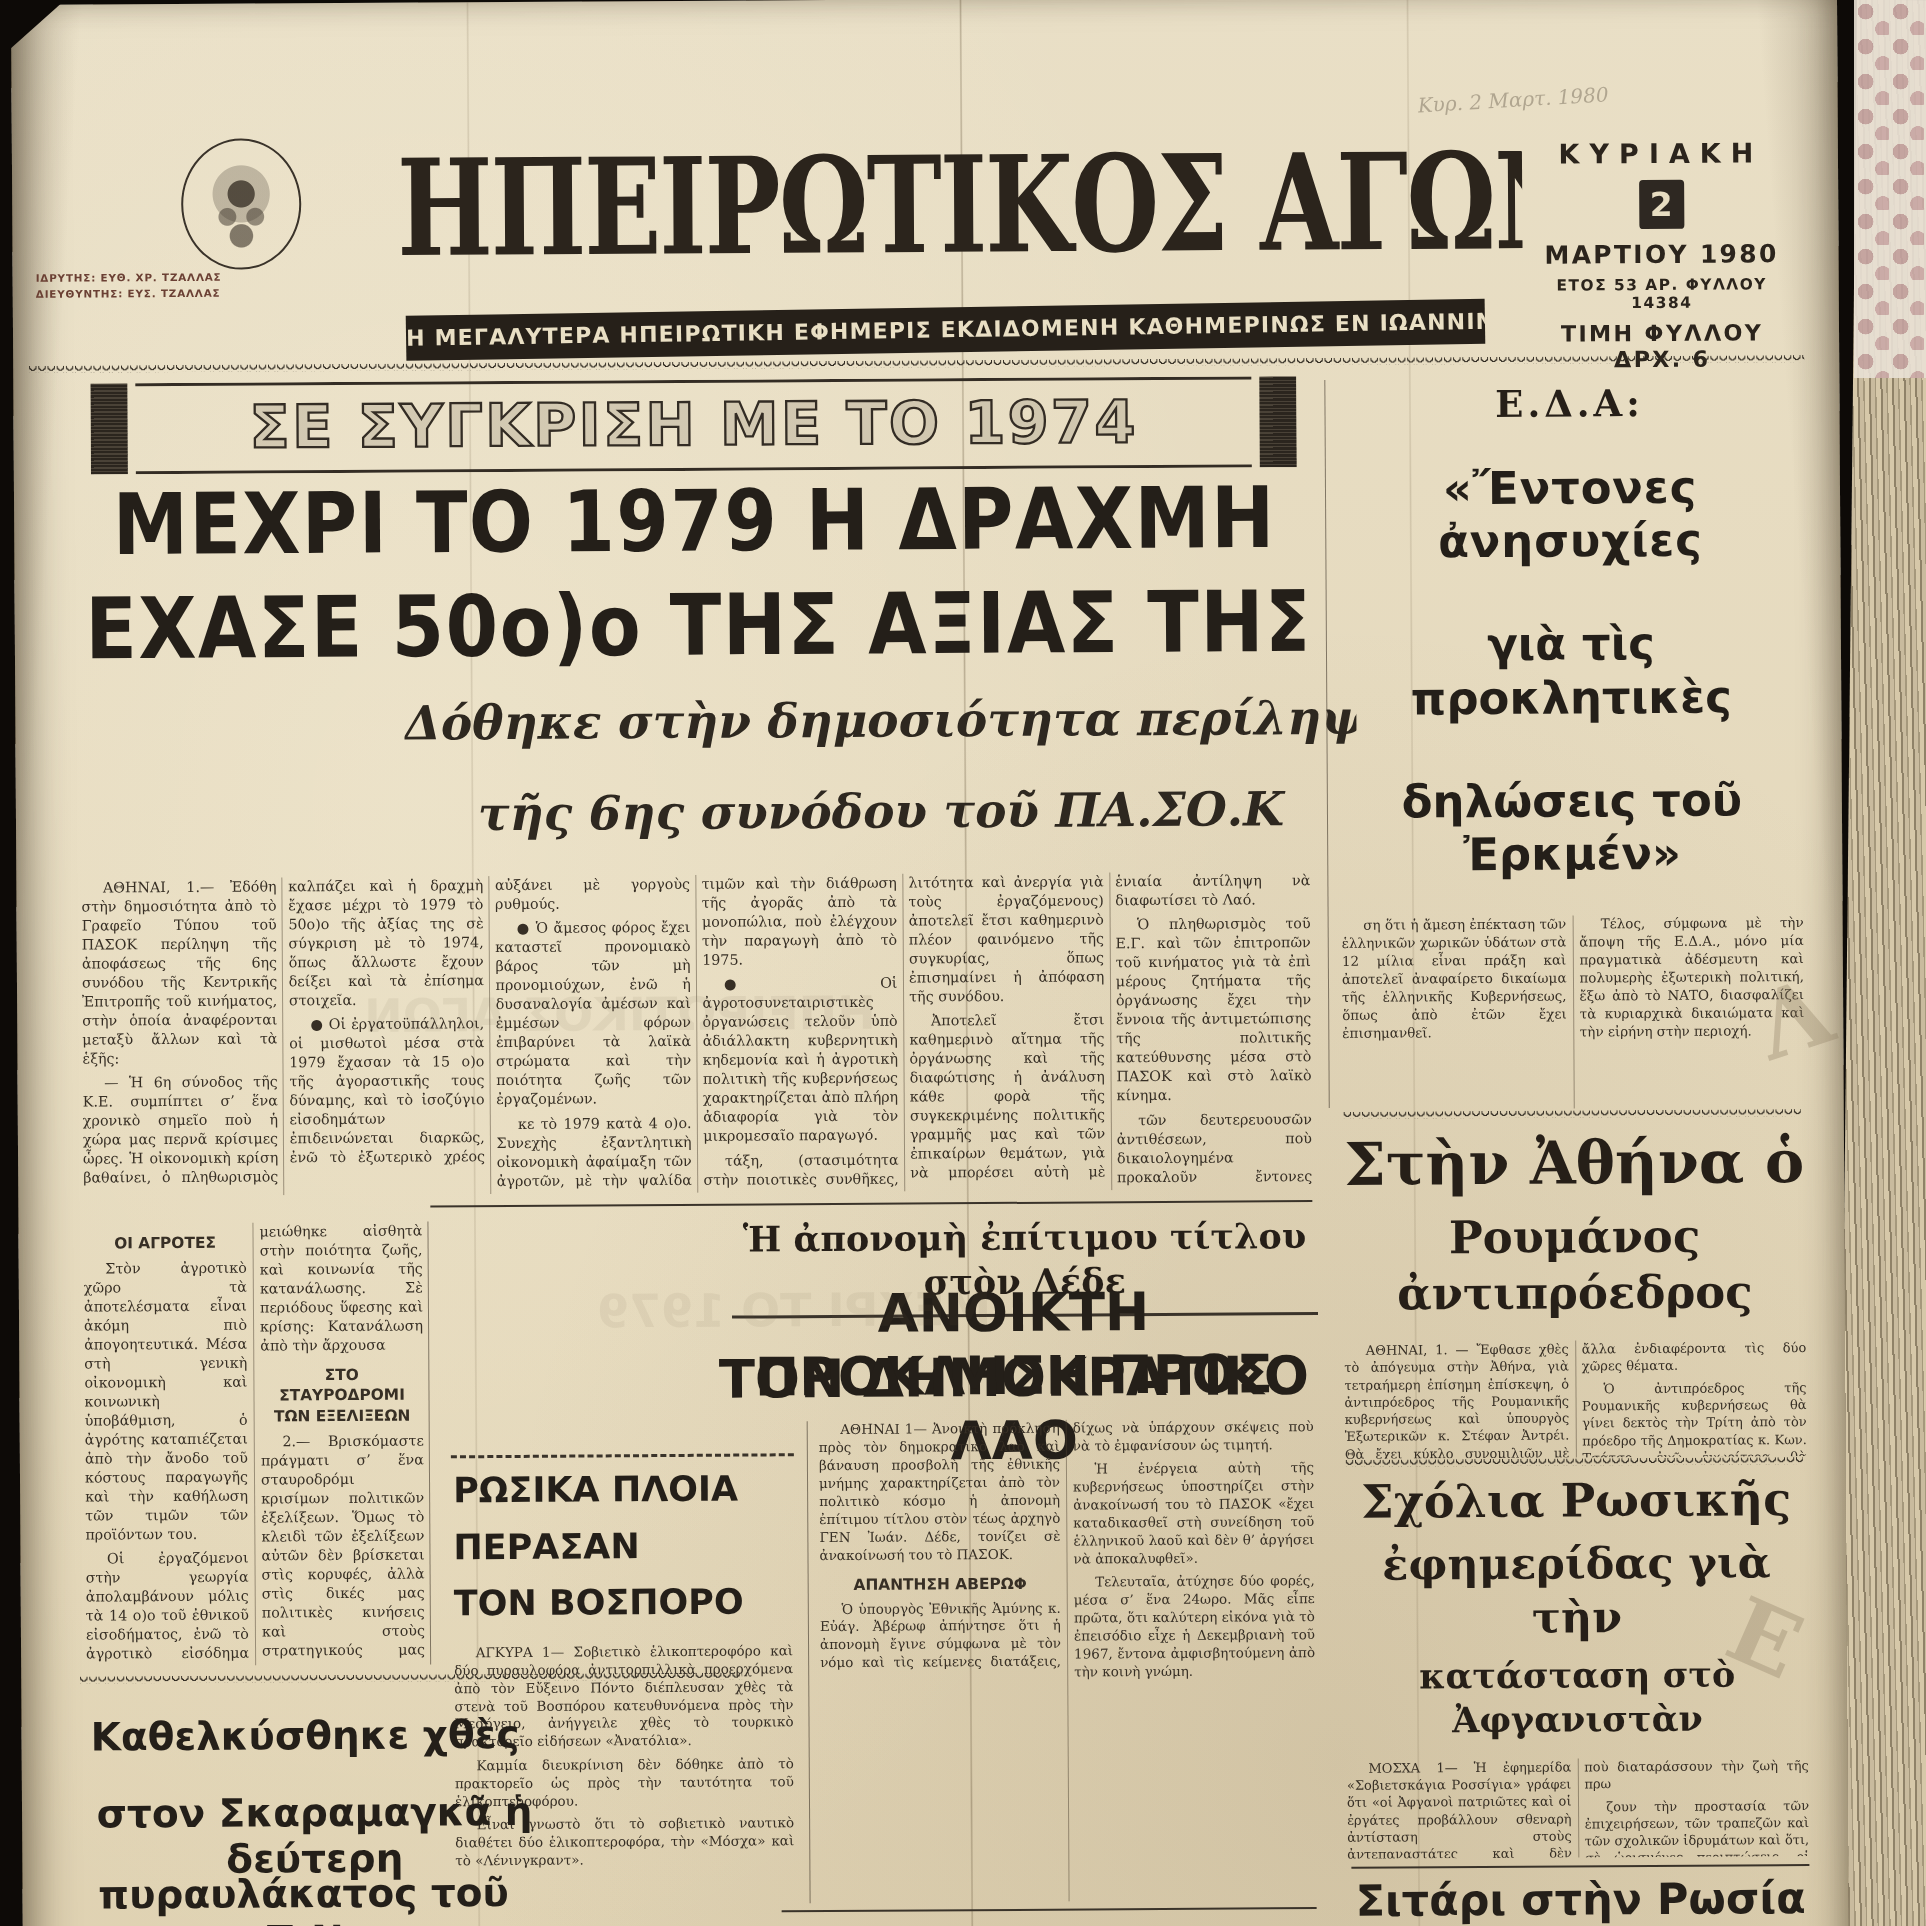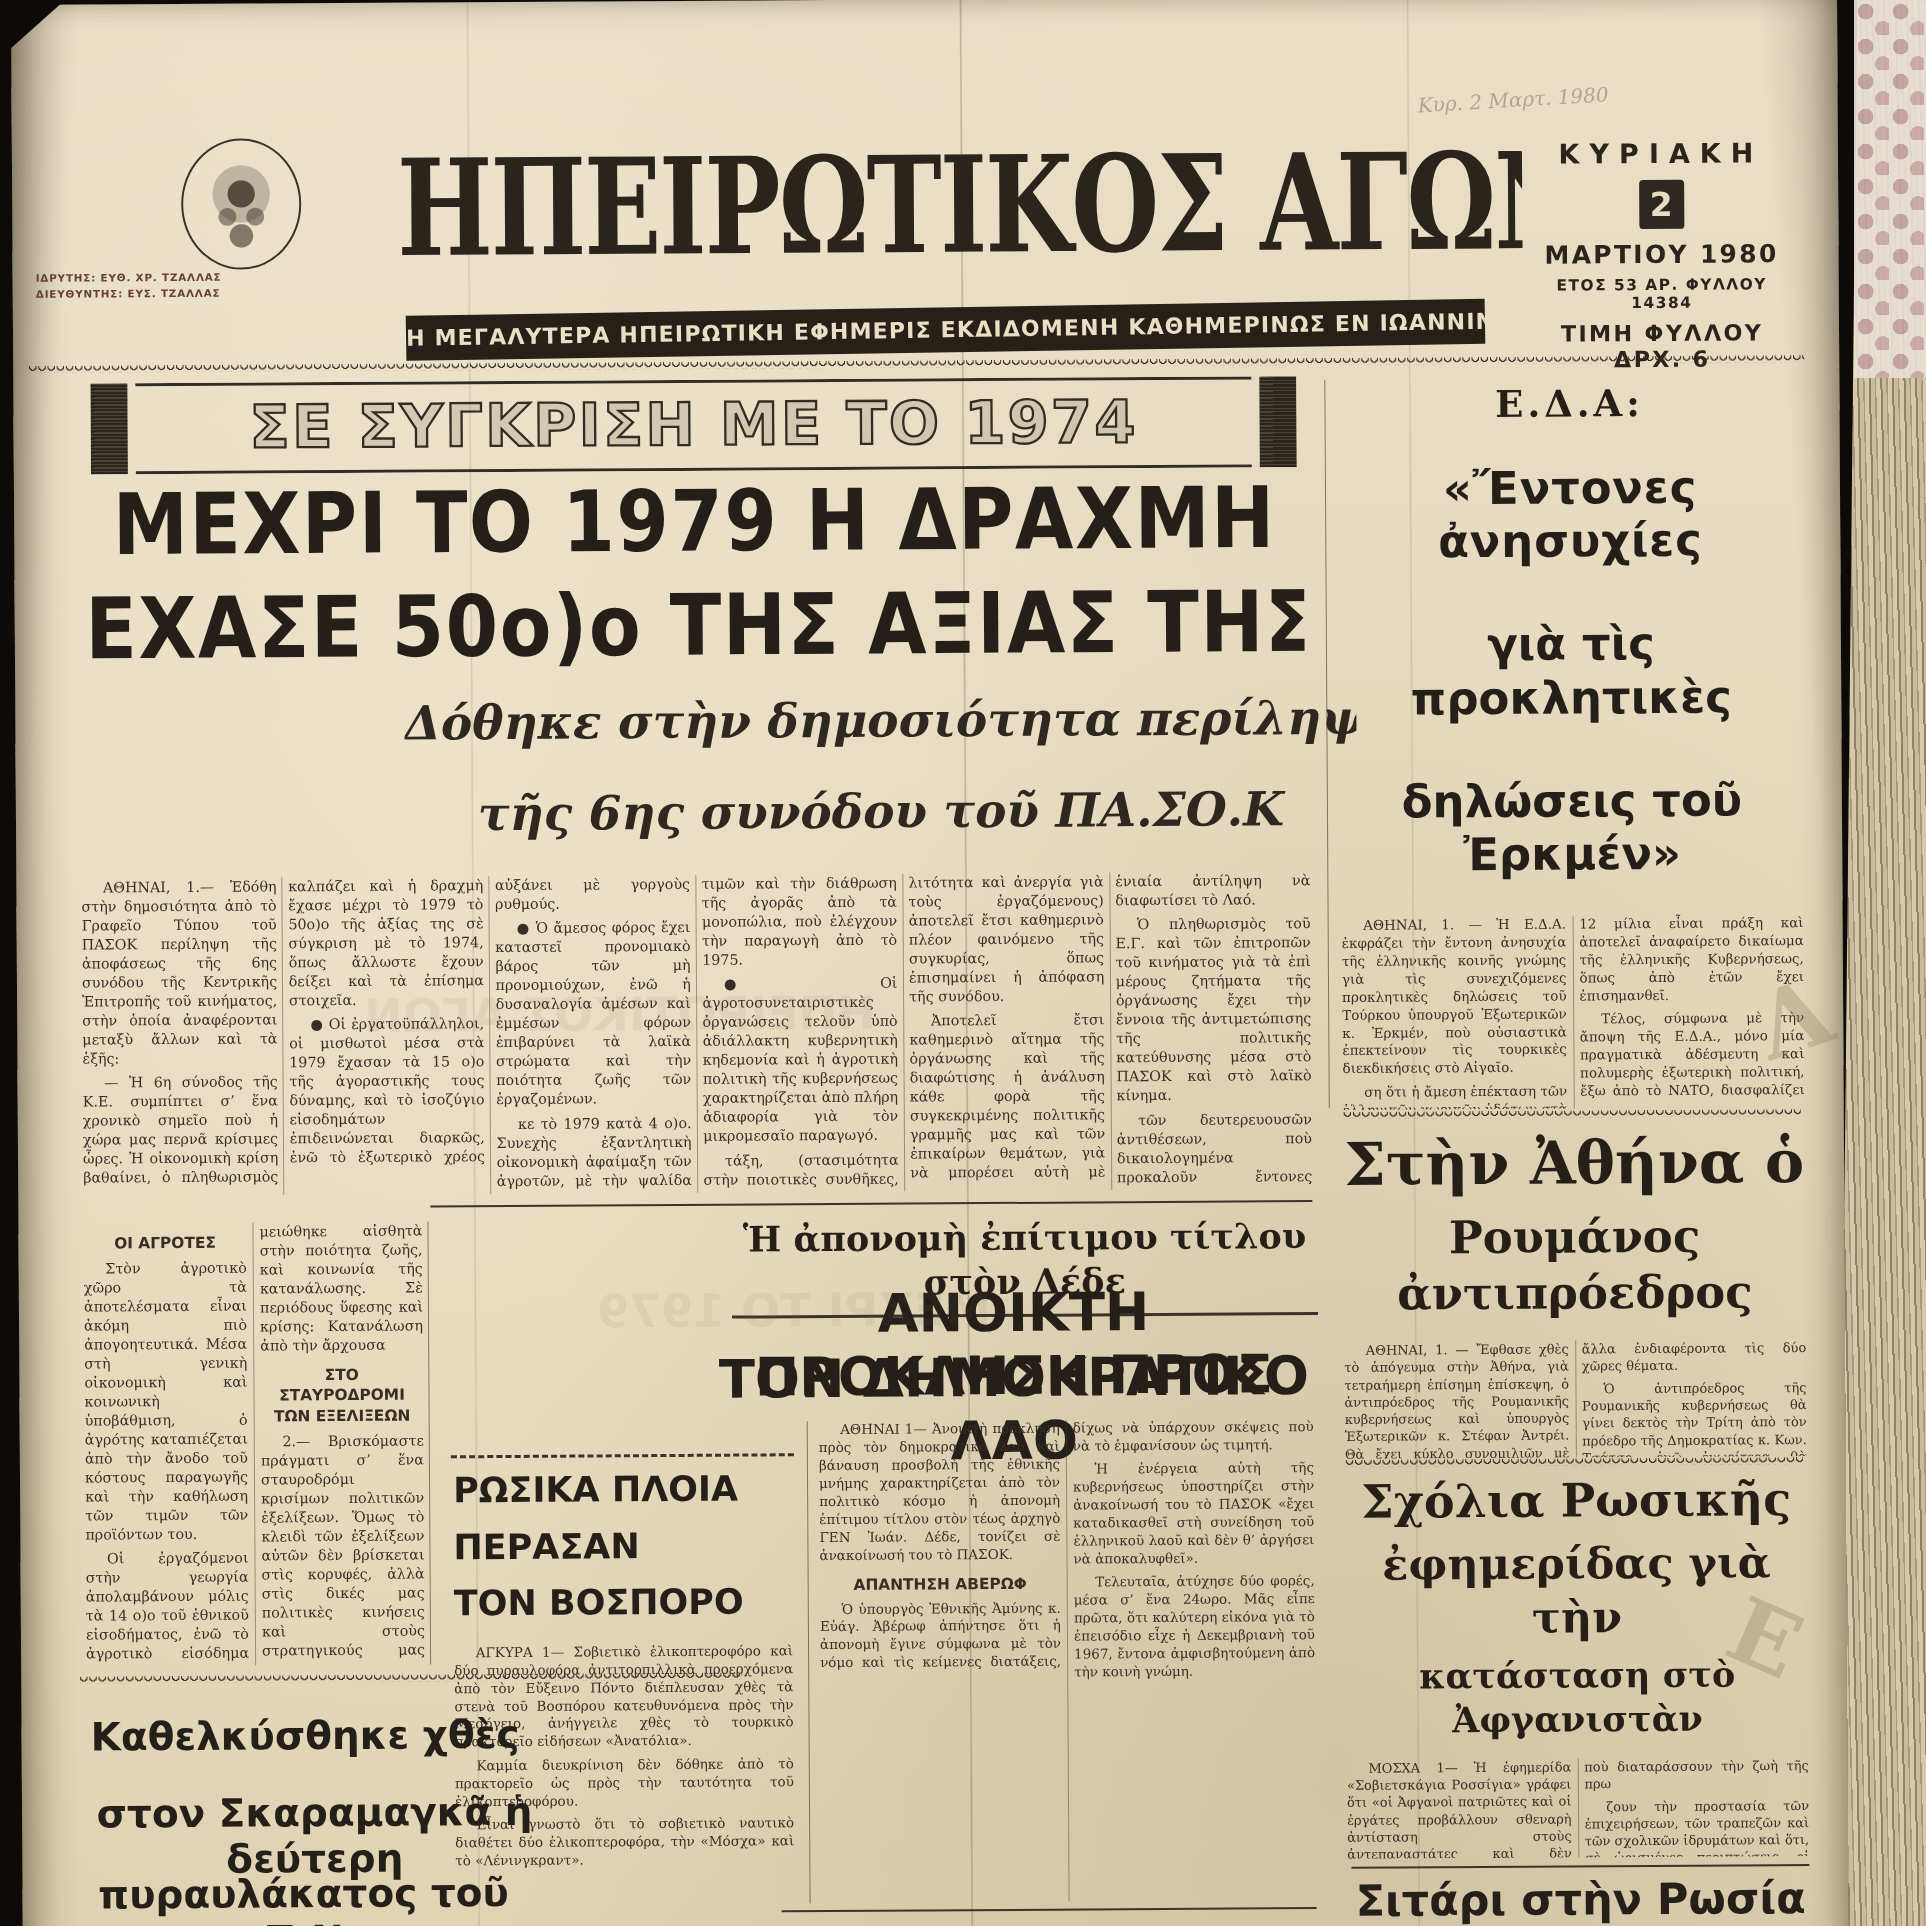--- a/index.html
+++ b/index.html
@@ -144,21 +144,20 @@
       </div>
     <div class="rule-v" style="left:409px;top:1219px;height:443px;"></div>
 
     <div class="rule-v" style="left:1311px;top:383px;height:728px;"></div>
     <div class="blk" style="left:1325px;top:385px;width:462px;height:728px;">
       <div class="h-serif" style="font-size:37px;text-align:center;letter-spacing:3.9px;">Ε.Δ.Α:</div>
       <div class="h-sans" style="font-size:45px;text-align:center;margin-top:35px;letter-spacing:0.8px;">«Ἔντονες  ἀνησυχίες</div>
       <div class="h-sans" style="font-size:45px;text-align:center;margin-top:50px;">γιὰ τὶς προκλητικὲς</div>
       <div class="h-sans" style="font-size:45px;text-align:center;margin-top:50px;">δηλώσεις τοῦ Ἐρκμέν»</div>
       <div class="body cols2" style="margin-top:35px;height:208px;font-size:13.5px;">
-          <p>ΑΘΗΝΑΙ, 1. — Ἡ Ε.Δ.Α. ἐκφράζει τὴν ἔντονη ἀνησυχία τῆς ἑλληνικῆς κοινῆς γνώμης γιὰ τὶς συνεχιζόμενες προκλητικὲς δηλώσεις τοῦ Τούρκου ὑπουργοῦ Ἐξωτερικῶν κ. Ἐρκμέν, ποὺ οὐσιαστικὰ ἐπεκτείνουν τὶς τουρκικὲς διεκδικήσεις στὸ Αἰγαῖο.</p>
           <p>ση ὅτι ἡ ἄμεση ἐπέκταση τῶν ἑλληνικῶν χωρικῶν ὑδάτων στὰ 12 μίλια εἶναι πράξη καὶ ἀποτελεῖ ἀναφαίρετο δικαίωμα τῆς ἑλληνικῆς Κυβερνήσεως, ὅπως ἀπὸ ἐτῶν ἔχει ἐπισημανθεῖ.</p>
           <p>Τέλος, σύμφωνα μὲ τὴν ἄποψη τῆς Ε.Δ.Α., μόνο μία πραγματικὰ ἀδέσμευτη καὶ πολυμερὴς ἐξωτερικὴ πολιτική, ἔξω ἀπὸ τὸ ΝΑΤΟ, διασφαλίζει τὰ κυριαρχικὰ δικαιώματα καὶ τὴν εἰρήνη στὴν περιοχή.</p>
         </div>
     </div>
 
     <div class="wavy" style="left:1325px;top:1115px;width:458px;"></div>
     <div class="blk" style="left:1325px;top:1131px;width:462px;height:331px;">
       <div class="h-serif" style="font-size:59px;text-align:center;">Στὴν Ἀθήνα ὁ</div>
       <div class="h-serif" style="font-size:45px;text-align:center;margin-top:9.2px;">Ρουμάνος ἀντιπρόεδρος</div>
       <div class="body cols2" style="margin-top:18.5px;height:166px;font-size:13px;">

